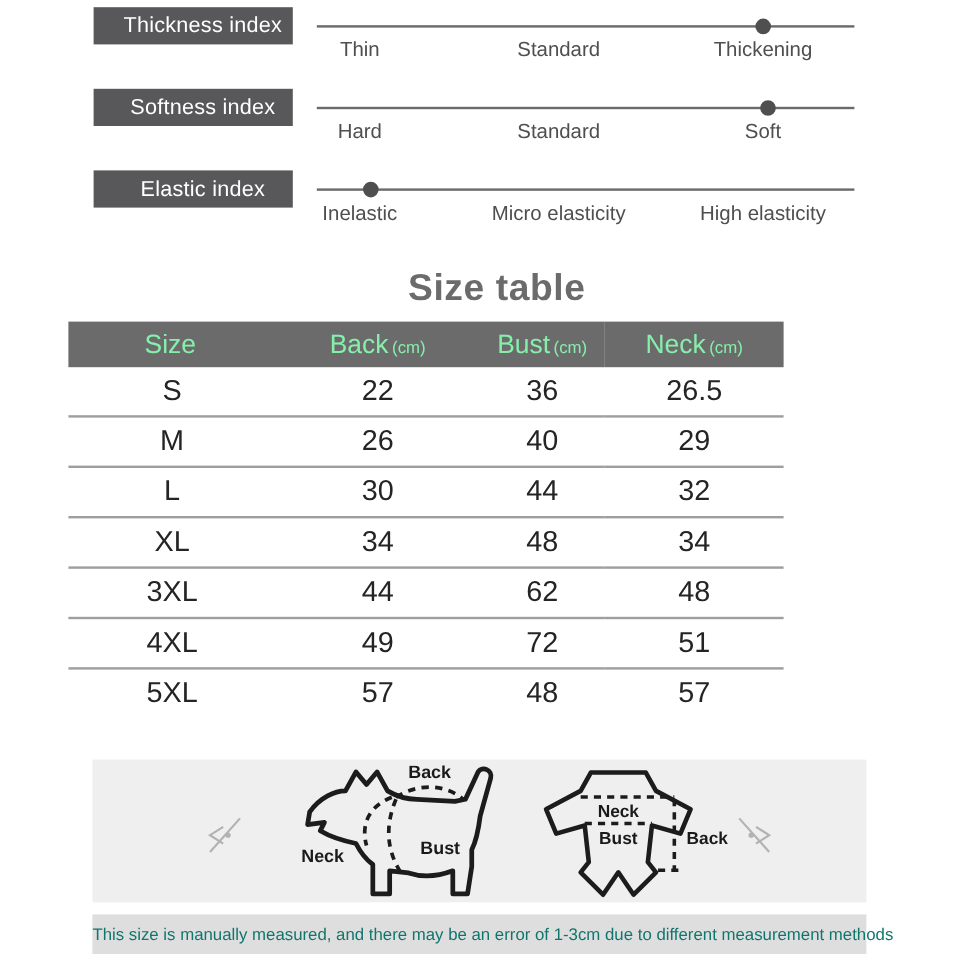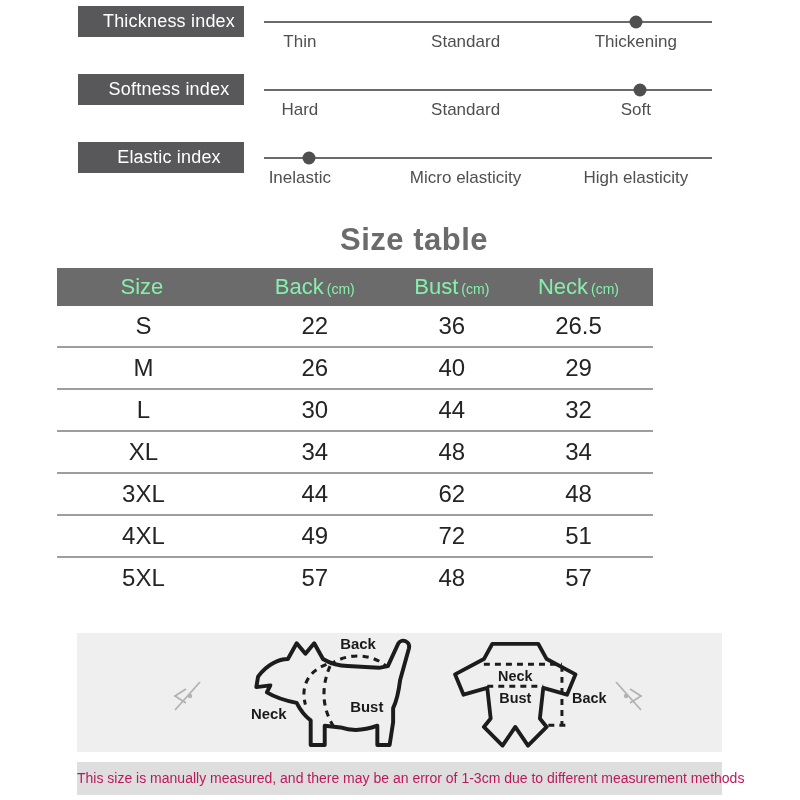--- a/index.html
+++ b/index.html
@@ -48,21 +48,21 @@
   
   .diagram{position:absolute;left:77px;top:633px;width:645px;height:119px;background:#efefef;}
   .arrow{position:absolute;top:46px;}
   .arrow.left{left:93px;} .arrow.right{left:535px;}
   .dog-svg{position:absolute;left:172px;top:5px;}
   .garment-svg{position:absolute;left:358px;top:4px;}
   .sketch-label{font-size:17px;font-weight:600;fill:#1a1a1a;font-family:"Liberation Sans",sans-serif;}
   
   .footer{
     position:absolute;left:77px;top:762px;width:645px;height:33px;line-height:33px;
-    background:#dedede;color:#be185d;font-size:14px;text-align:center;white-space:nowrap;
+    background:#dedede;color:#0f766e;font-size:14px;text-align:center;white-space:nowrap;
   }
 </style>
 </head>
 <body>
 
 <div class="index-row r0">
   <div class="index-label">Thickness index</div>
   <div class="slider">
     <div class="slider-line">
       <div class="slider-dot" style="left: 83%;"></div>

